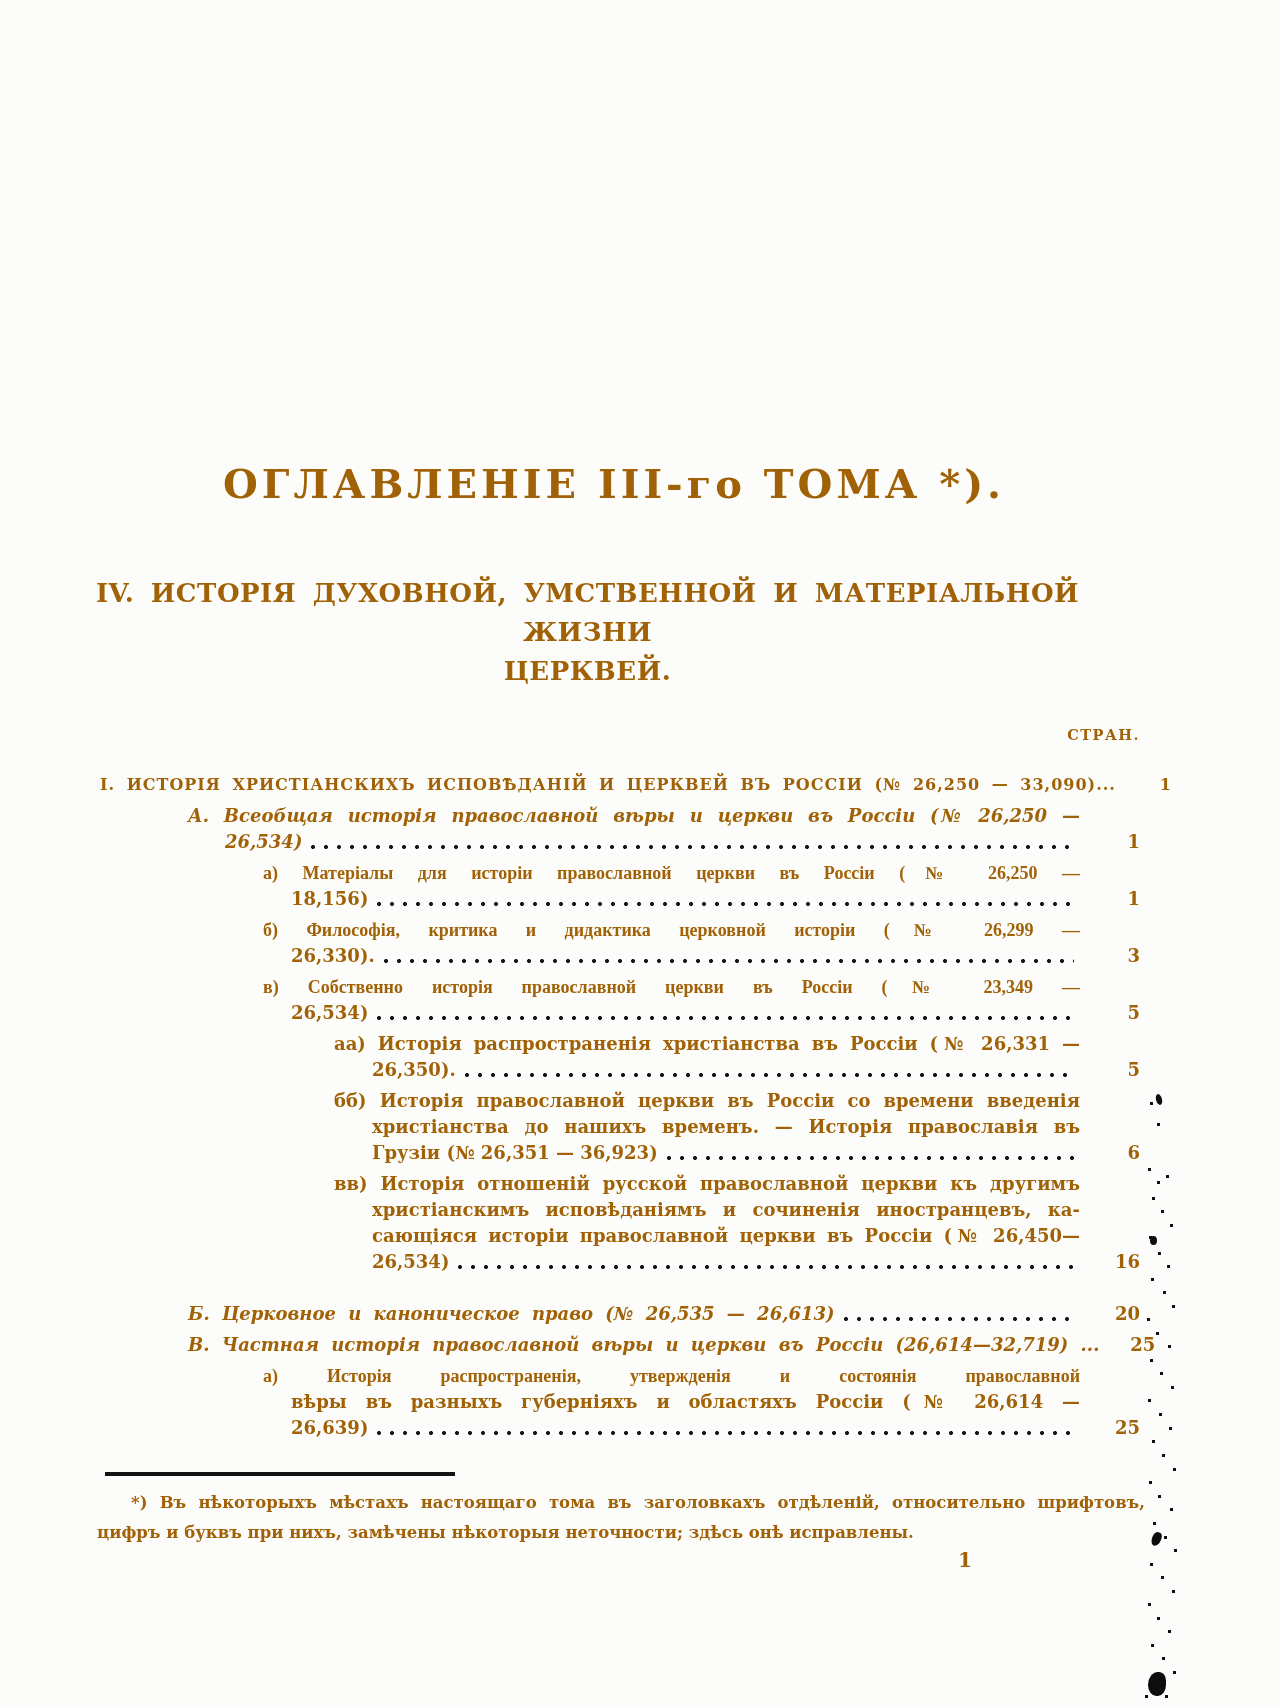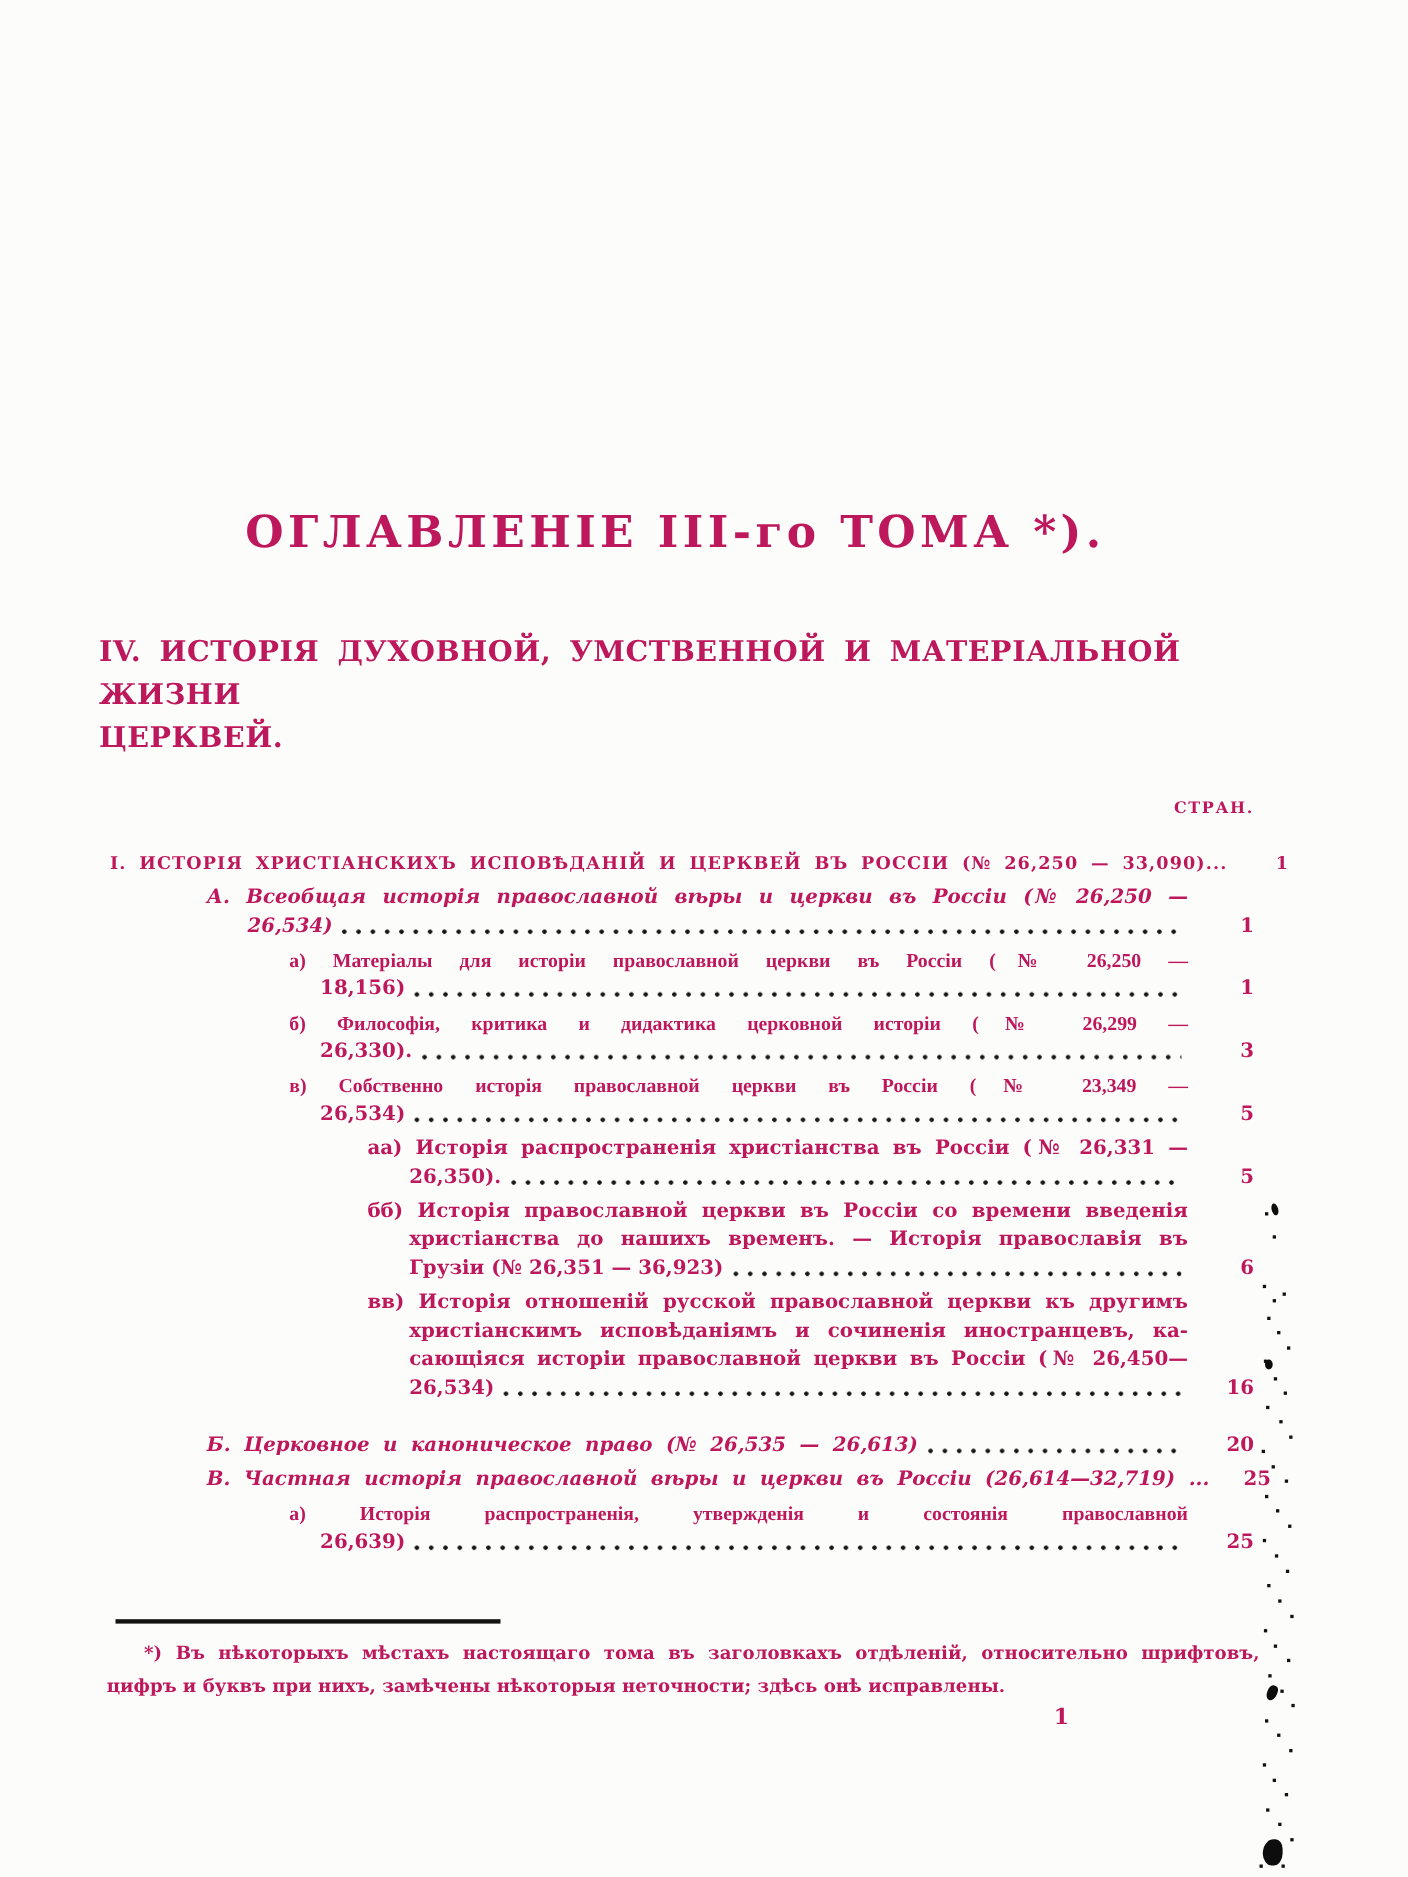--- a/index.html
+++ b/index.html
@@ -1,29 +1,29 @@
 <!DOCTYPE html>
 <html><head>
 <meta charset="utf-8">
 <style>
   html,body{margin:0;padding:0;}
   .sheet{
     position:relative; width:1280px; height:1706px;
-    background:#fcfdfa; color:#be185d;
+    background:#fcfdfa; color:#a16207;
     font-family:"DejaVu Serif","Liberation Serif",serif;
     overflow:hidden;
   }
   .title{
     position:absolute; top:460px; left:0; width:1228px;
     text-align:center; font-size:40px; font-weight:bold; letter-spacing:4px;
     white-space:nowrap;
   }
   .heading{
     position:absolute; top:574px; left:90px; width:995px;
-    text-align:left; font-size:26px; font-weight:bold;
+    text-align:center; font-size:26px; font-weight:bold;
     line-height:39px; word-spacing:7px; letter-spacing:0.5px;
   }
   .stran{
     position:absolute; top:726px; left:100px; width:1040px;
     text-align:right; font-size:14.5px; font-weight:bold; letter-spacing:1.5px;
   }
   .toc{
     position:absolute; top:772px; left:100px; width:1040px;
     font-size:18px; line-height:26px; font-weight:bold;
   }
@@ -174,20 +174,21 @@
       </div>
       <div class="entry lvl1 italic">
         <div class="line first last">
           <span class="txt">В. Частная исторія православной вѣры и церкви въ Россіи (26,614—32,719) ...</span>
           <span class="spacer"></span>
           <span class="page">25</span>
         </div>
       </div>
       <div class="entry lvl2">
         <div class="line first">а) Исторія распространенія, утвержденія и состоянія православной</div>
+        <div class="line">вѣры въ разныхъ губерніяхъ и областяхъ Россіи (№ 26,614 —</div>
         <div class="line last">
           <span class="txt">26,639)</span>
           <span class="dots"></span>
           <span class="page">25</span>
         </div>
       </div>
     </div>
 
   <div class="fn-rule"></div>
   <div class="footnote">

